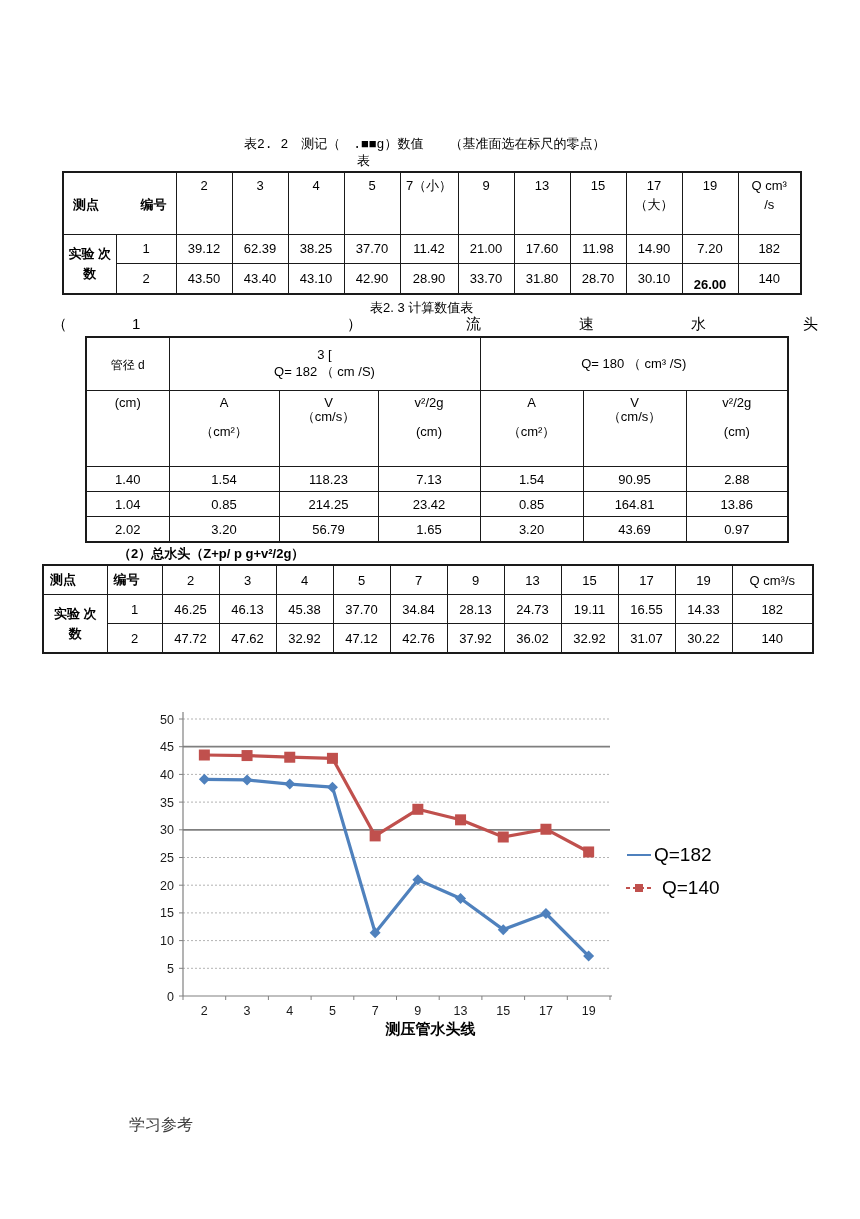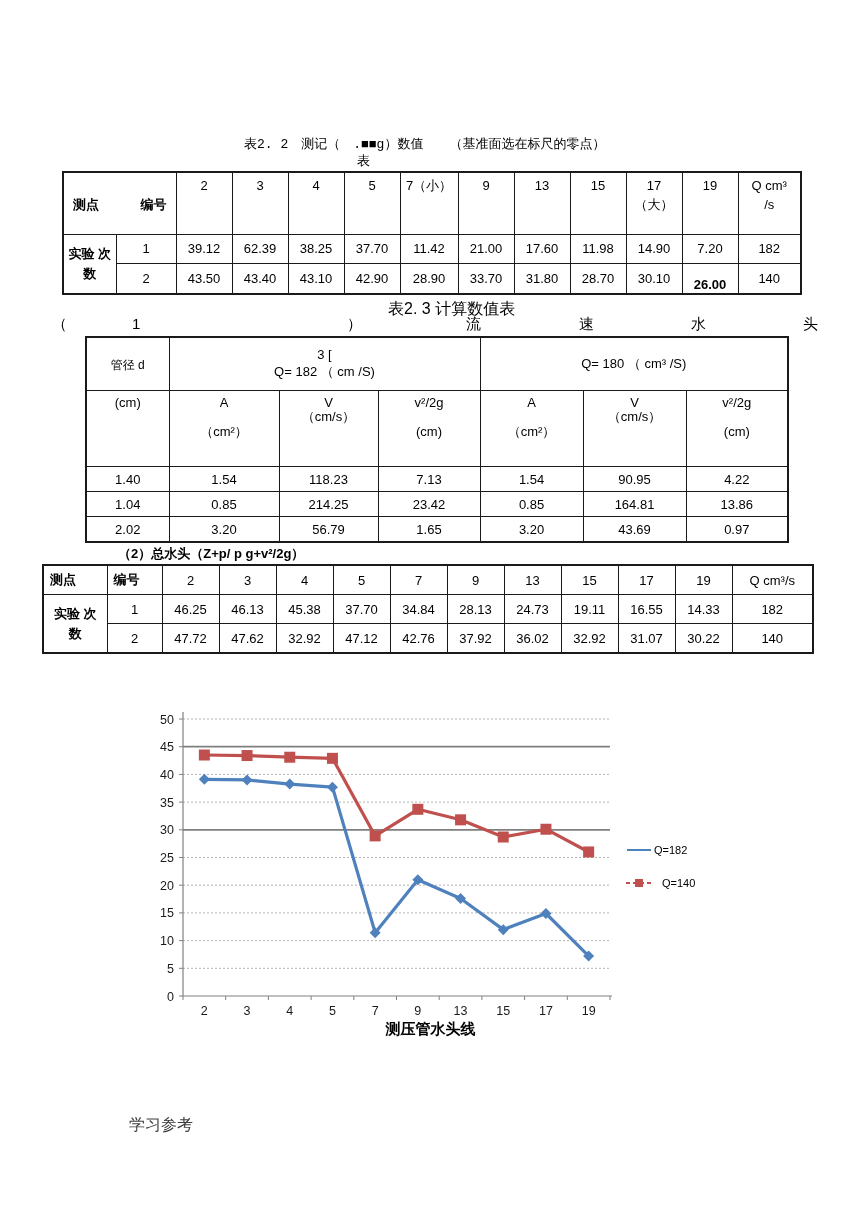--- a/index.html
+++ b/index.html
@@ -9,21 +9,21 @@
 
   
   table.doc{border-collapse:collapse;table-layout:fixed;position:absolute;font-size:13px;
             border:2px solid #1a1a1a;background:#fff;}
   table.doc th,table.doc td{border:1px solid #1a1a1a;text-align:center;padding:0;
             font-weight:normal;overflow:hidden;}
 
   
   .t22-title{left:244px;top:135px;font-size:13px;white-space:pre;font-family:Liberation Mono, monospace;}
   .t22-title2{left:357px;top:152px;font-size:13px;}
-  .t23-title{left:388px;top:299px;font-size:16px;}
+  .t23-title{left:370px;top:299px;font-size:13px;}
   .ttot-title{left:118px;top:545px;font-size:13px;font-weight:bold;}
   .footer{left:129px;top:1115px;font-size:16px;color:#3d3d3d;}
 
   
   .spread span{position:absolute;top:315px;font-size:15px;}
   .sc0{left:52px;} .sc1{left:132px;} .sc2{left:347px;} .sc3{left:466px;}
   .sc4{left:579px;} .sc5{left:691px;} .sc6{left:803px;}
 
   
   #t22{left:62px;top:171px;width:738px;}
@@ -47,21 +47,21 @@
   
   #ttot{left:42px;top:564px;width:770px;}
   #ttot th{height:28px;vertical-align:middle;}
   #ttot td{height:28px;vertical-align:middle;}
   #ttot .blab{font-weight:bold;text-align:left;padding-left:6px;}
   #ttot .rowlabel{font-weight:bold;white-space:pre-line;line-height:1.5;}
 
   
   #chart{position:absolute;left:140px;top:700px;width:660px;height:360px;}
   #chart svg text{font-family:"Liberation Sans","DejaVu Sans",sans-serif;}
-  .legend-item{position:absolute;display:flex;align-items:center;gap:2px;font-size:11px;color:#000;}
+  .legend-item{position:absolute;display:flex;align-items:center;gap:2px;font-size:19px;color:#000;}
   .li1{left:486px;top:144px;}
   .li2{left:486px;top:177px;gap:10px;}
 </style>
 </head>
 <body>
 
 <div id="page">
 
   <div class="abs t22-title">表2. 2　测记（　.■■g）数值　　（基准面选在标尺的零点）</div>
   <div class="abs t22-title2">表</div>
@@ -184,21 +184,21 @@
 
 (cm)</th>
       </tr>
       <tr>
           <td>1.40</td>
           <td>1.54</td>
           <td>118.23</td>
           <td>7.13</td>
           <td>1.54</td>
           <td>90.95</td>
-          <td>4.22</td>
+          <td>2.88</td>
         </tr>
       <tr>
           <td>1.04</td>
           <td>0.85</td>
           <td>214.25</td>
           <td>23.42</td>
           <td>0.85</td>
           <td>164.81</td>
           <td>13.86</td>
         </tr>

